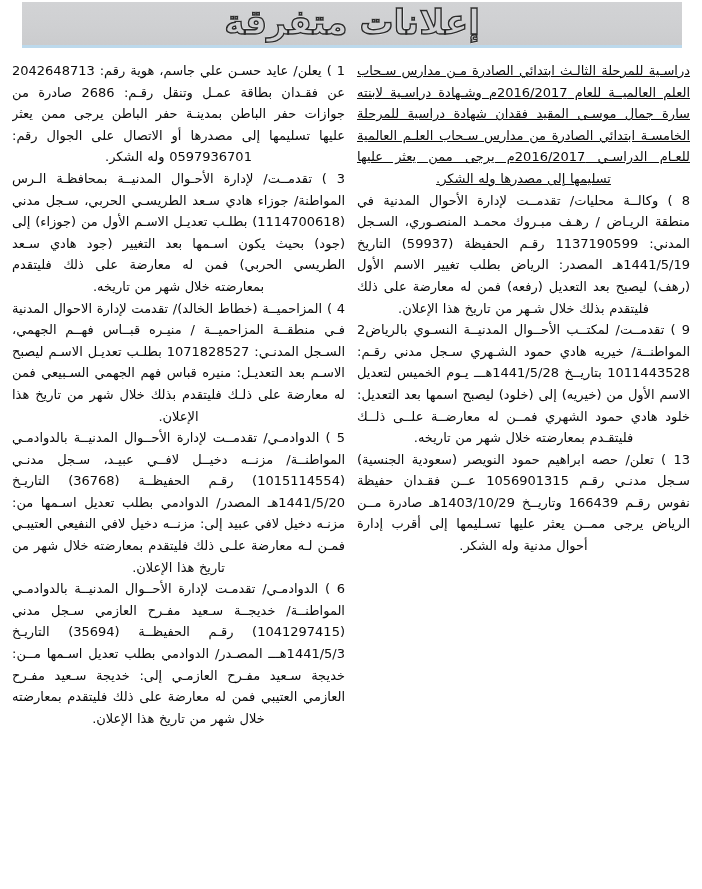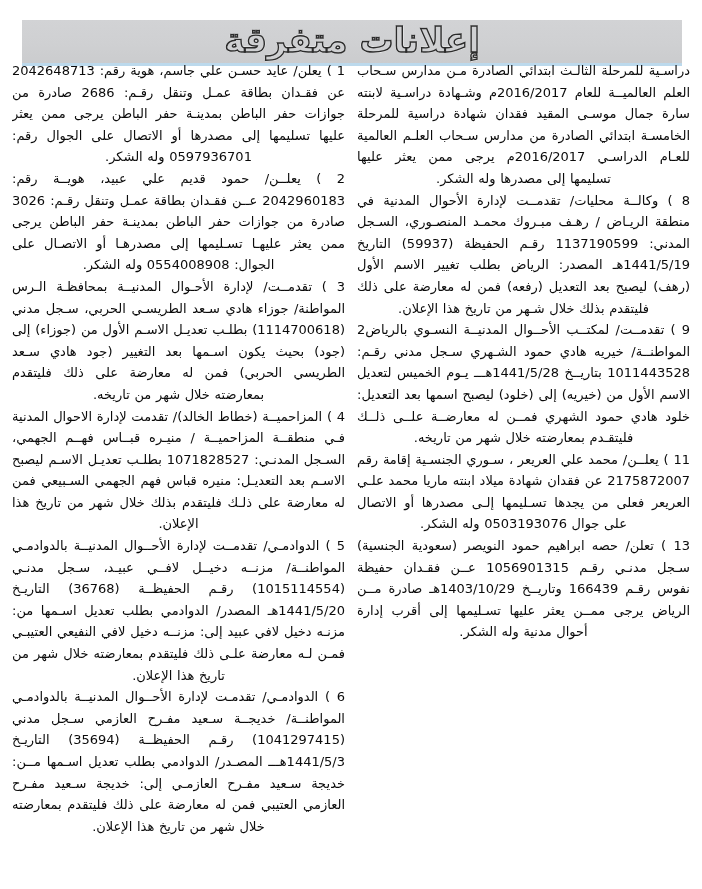--- a/index.html
+++ b/index.html
@@ -20,21 +20,21 @@
   
   .banner-wrap {
     position: absolute;
     left: 0; top: 0;
     width: 702px;
     height: 58px;
   }
   .banner {
     position: absolute;
     left: 22px;
-    top: 20px;
+    top: 2px;
     width: 660px;
     height: 46px;
     background: linear-gradient(180deg, #d2d3d5 0%, #cfd0d2 55%, #cbccce 100%);
     border-bottom: 3px solid #bcd9ec;
     box-sizing: border-box;
     display: flex;
     align-items: center;
     justify-content: center;
   }
   .banner-title {
@@ -78,44 +78,43 @@
     font-size: 13px;
     line-height: 21.6px;
     text-align: justify;
     text-align-last: center;
     margin: 0 0 0 0;
     word-spacing: 0.5px;
   }
   
   .ad.cont {
     text-indent: 0;
+    text-decoration: underline;
   }
 </style>
 </head>
 <body>
 
 <div class="banner-wrap">
   <div class="banner">
     <div class="banner-title">إعلانات متفرقة</div>
   </div>
 </div>
 
 <div class="columns">
 
   <div class="column">
     <p class="ad">1 ) يعلن/ عايد حسـن علي جاسم، هوية رقم: 2042648713 عن فقـدان بطاقة عمـل وتنقل رقـم: 2686 صادرة من جوازات حفر الباطن بمدينـة حفر الباطن يرجى ممن يعثر عليها تسليمها إلى مصدرها أو الاتصال على الجوال رقم: 0597936701 وله الشكر.</p>
-    <p class="ad">2 ) يعلــن/ حمود قديم علي عبيد، هويــة رقم: 2042960183 عــن فقـدان بطاقة عمـل وتنقل رقـم: 3026 صادرة من جوازات حفر الباطن بمدينـة حفر الباطن يرجى ممن يعثر عليهـا تسـليمها إلى مصدرهـا أو الاتصـال على الجوال: 0554008908 وله الشكر.</p>
     <p class="ad">3 )   تقدمــت/ لإدارة الأحـوال المدنيــة بمحافظـة الـرس المواطنة/ جوزاء هادي سـعد الطريسـي الحربي، سـجل مدني (1114700618) بطلـب تعديـل الاسـم الأول من (جوزاء) إلى (جود) بحيث يكون اسـمها بعد التغيير (جود هادي سـعد الطريسي الحربي) فمن له معارضة على ذلك فليتقدم بمعارضته خلال شهر من تاريخه.</p>
     <p class="ad">4 ) المزاحميــة (خطاط الخالد)/ تقدمت لإدارة الاحوال المدنية فـي منطقــة المزاحميــة / منيـره قبــاس فهــم الجهمي، السـجل المدنـي: 1071828527 بطلـب تعديـل الاسـم ليصبح الاسـم بعد التعديـل: منيره قباس فهم الجهمي السـبيعي فمن له معارضة على ذلـك فليتقدم بذلك خلال شهر من تاريخ هذا الإعلان.</p>
     <p class="ad">5 ) الدوادمـي/ تقدمــت لإدارة الأحــوال المدنيــة بالدوادمـي المواطنــة/ مزنــه دخيــل لافــي عبيـد، سـجل مدنـي (1015114554) رقـم الحفيظــة (36768) التاريـخ 1441/5/20هـ المصدر/ الدوادمي بطلب تعديل اسـمها من: مزنـه دخيل لافي عبيد إلى: مزنــه دخيل لافي النفيعي العتيبـي فمـن لـه معارضة علـى ذلك فليتقدم بمعارضته خلال شهر من تاريخ هذا الإعلان.</p>
     <p class="ad">6 ) الدوادمـي/ تقدمـت لإدارة الأحــوال المدنيــة بالدوادمـي المواطنــة/ خديجــة سـعيد مفـرح العازمي سـجل مدني (1041297415) رقـم الحفيظــة (35694) التاريـخ 1441/5/3هـــ المصـدر/ الدوادمي بطلب تعديل اسـمها مــن: خديجة سـعيد مفـرح العازمـي إلى: خديجة سـعيد مفـرح العازمي العتيبي فمن له معارضة على ذلك فليتقدم بمعارضته خلال شهر من تاريخ هذا الإعلان.</p>
 
   </div>
 
   <div class="column">
     <p class="ad cont">دراسـية للمرحلة الثالـث ابتدائي الصادرة مـن مدارس سـحاب العلم العالميــة للعام  2016/2017م وشـهادة دراسـية لابنته سارة جمال موسـى المقيد فقدان شهادة دراسية للمرحلة الخامسـة ابتدائي الصادرة من مدارس سـحاب العلـم العالمية للعـام الدراسـي 2016/2017م يرجى ممن يعثر عليها تسليمها إلى مصدرها وله الشكر.</p>
     <p class="ad">8 ) وكالــة محليات/ تقدمــت لإدارة الأحوال المدنية في منطقة الريـاض / رهـف مبـروك محمـد المنصـوري، السـجل المدني: 1137190599 رقـم الحفيظة (59937) التاريخ 1441/5/19هـ المصدر: الرياض بطلب تغيير الاسم الأول (رهف) ليصبح بعد التعديل (رفعه) فمن له معارضة على ذلك فليتقدم بذلك خلال شـهر من تاريخ هذا الإعلان.</p>
     <p class="ad">9 ) تقدمــت/ لمكتــب الأحــوال المدنيــة النسـوي بالرياض2 المواطنــة/ خيريه هادي حمود الشـهري سـجل مدني رقـم:  1011443528  بتاريــخ  1441/5/28هـــ  يـوم الخميس لتعديل الاسم الأول من (خيريه) إلى (خلود) ليصبح اسمها بعد التعديل: خلود هادي حمود الشهري فمــن له معارضــة علــى ذلــك فليتقـدم بمعارضته خلال شهر من تاريخه.</p>
-    <p class="ad">11 ) يعلــن/ محمد علي العريعر ، سـوري الجنسـية إقامة رقم 2175872007 عن فقدان شهادة ميلاد ابنته ماريا محمد علـي العريعر فعلى من يجدها تسـليمها إلـى مصدرها أو الاتصال على جوال 0503193076 وله الشكر.</p>
     <p class="ad">13 ) تعلن/ حصه  ابراهيم حمود النويصر (سعودية الجنسية) سـجل مدنـي رقـم 1056901315 عــن فقـدان حفيظة نفوس رقـم 166439 وتاريــخ  1403/10/29هـ صادرة مــن الرياض يرجى ممــن يعثر عليها تسـليمها إلى أقرب إدارة أحوال مدنية وله الشكر.</p>
   </div>
 
 </div>
 
 </body></html>

